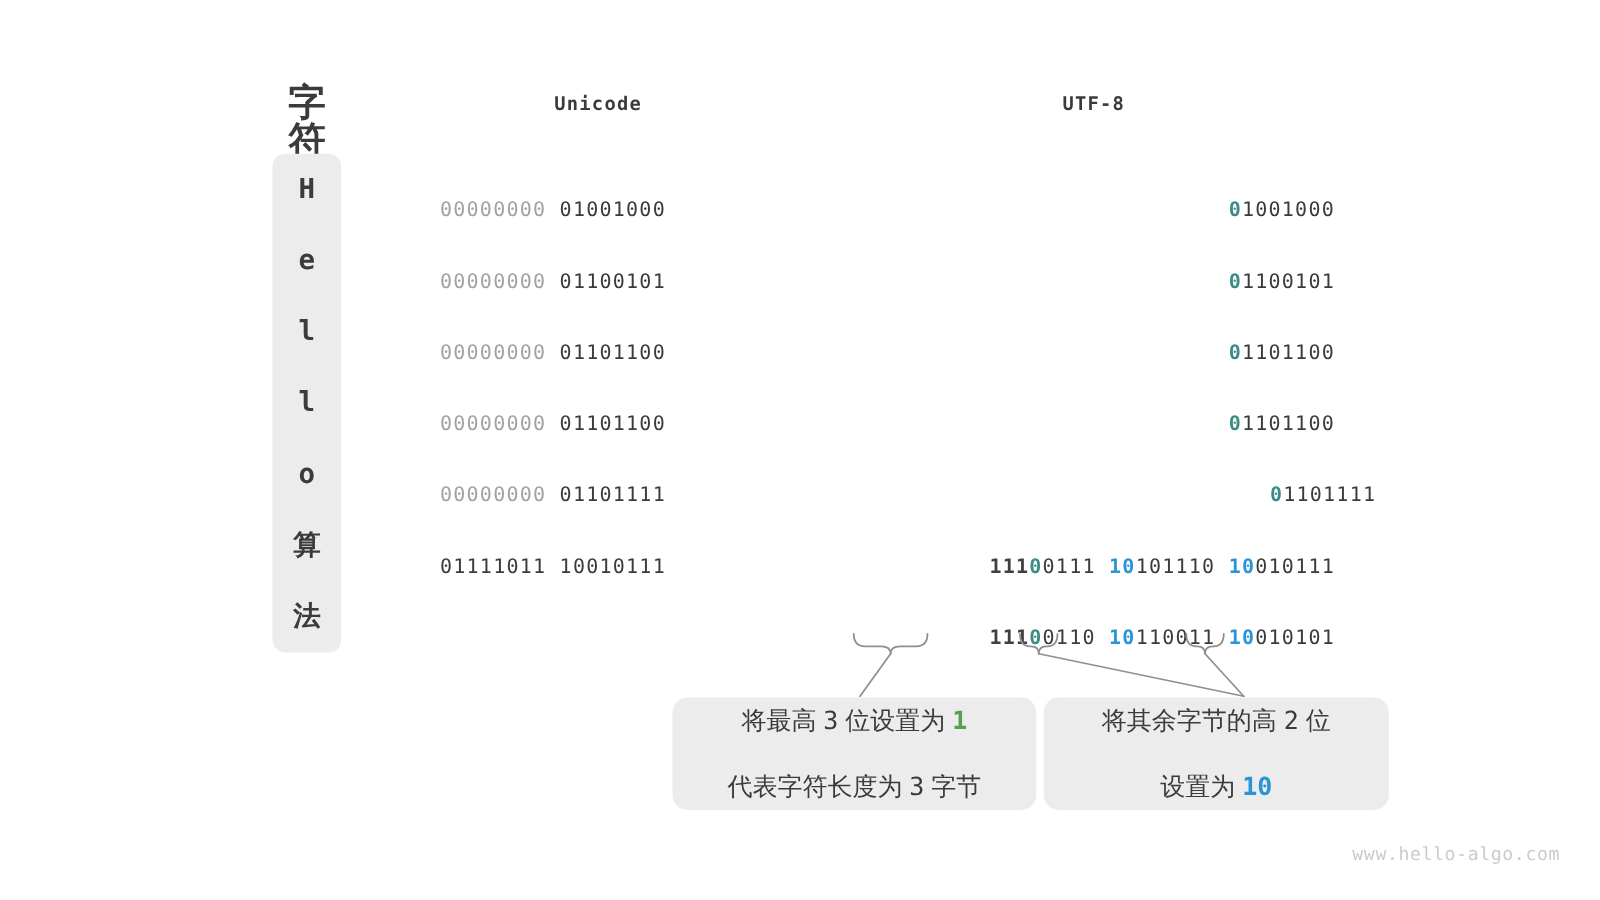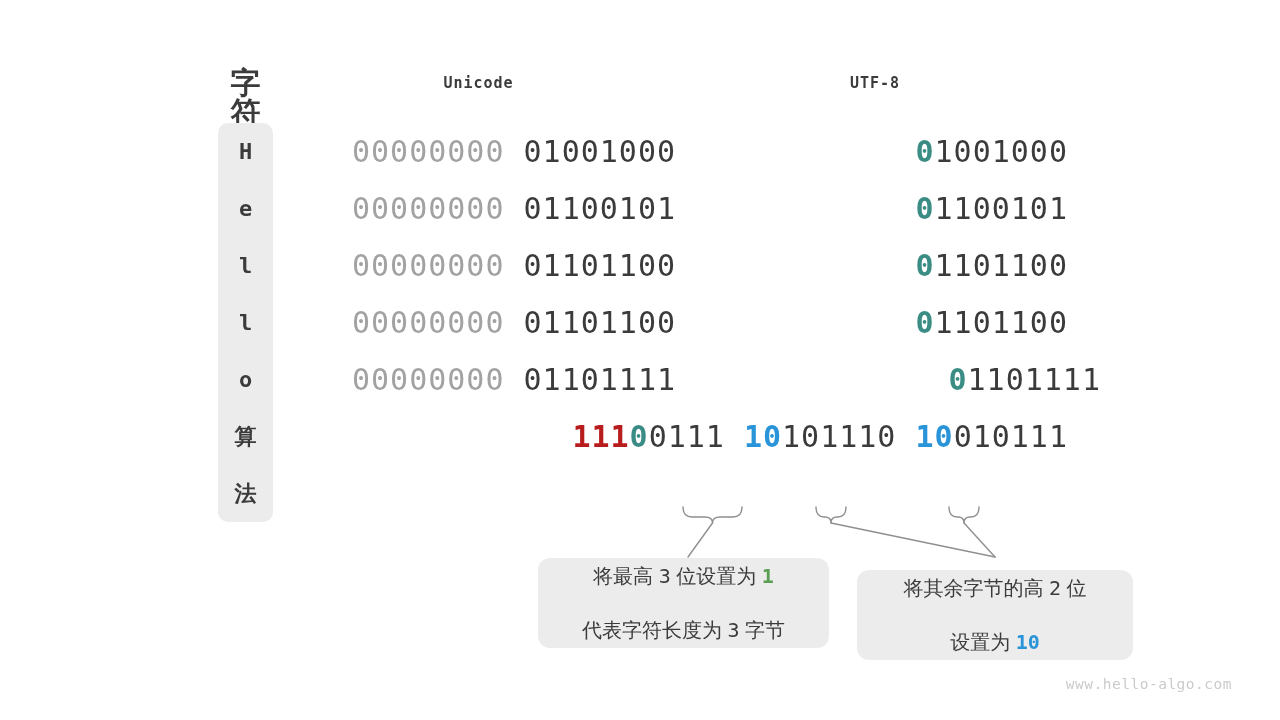--- a/index.html
+++ b/index.html
@@ -11,44 +11,44 @@
   .hdr-char{left:218px;width:55px;text-align:center;font-size:30px;}
   .hdr-mono{font-family:"DejaVu Sans Mono","Liberation Mono",monospace;font-size:15px;letter-spacing:1px;text-align:center;}
   .hdr-unicode{left:352px;width:253px;}
   .hdr-utf8{right:213px;width:384px;}
 
   .char-box{position:absolute;left:218px;top:123px;width:55px;height:399px;background:#ececec;border-radius:10px;}
   .char-cell{height:57px;line-height:57px;text-align:center;font-size:22px;font-weight:bold;
     color:#3b3b3b;font-family:"DejaVu Sans Mono","Liberation Mono",monospace,sans-serif;}
 
   .row{position:absolute;left:0;width:1280px;height:57px;}
-  .bin{position:absolute;top:0;height:57px;line-height:57px;white-space:pre;
-    font-family:"DejaVu Sans Mono","Liberation Mono",monospace;font-size:30px;letter-spacing:1px;color:#3b3b3b;}
+  .bin{position:absolute;top:16px;height:57px;line-height:57px;white-space:pre;
+    font-family:"DejaVu Sans Mono","Liberation Mono",monospace;font-size:16px;letter-spacing:1px;color:#3b3b3b;}
   .bin-unicode{left:352px;}
   .bin-utf8{right:212px;text-align:right;}
 
   .c-gray{color:#a2a2a2;}
   .c-dark{color:#3b3b3b;}
-  .c-green{color:#b91c1c;font-weight:bold;}
+  .c-green{color:#404040;font-weight:bold;}
   .c-teal{color:#3a8c85;font-weight:bold;}
   .c-blue{color:#2a94d8;font-weight:bold;}
 
   .overlay{position:absolute;left:0;top:0;width:1280px;height:720px;pointer-events:none;}
 
   .callout{position:absolute;top:558px;height:90px;background:#ececec;border-radius:12px;
     display:flex;flex-direction:column;justify-content:space-between;text-align:center;
     font-size:20px;color:#3b3b3b;}
   .callout-1{left:538px;width:291px;}
-  .callout-2{left:857px;width:276px;margin-top:12px;}
+  .callout-2{left:835px;width:276px;}
   .callout-line{line-height:36px;white-space:pre;}
   .seg-num{font-family:"DejaVu Sans Mono","Liberation Mono",monospace;font-size:20px;}
   .seg-green{font-family:"DejaVu Sans Mono","Liberation Mono",monospace;font-size:20px;color:#5a9e53;font-weight:bold;}
   .seg-blue{font-family:"DejaVu Sans Mono","Liberation Mono",monospace;font-size:20px;color:#2a94d8;font-weight:bold;}
 
-  .watermark{position:absolute;top:676px;right:48px;font-family:"DejaVu Sans Mono","Liberation Mono",monospace;
+  .watermark{position:absolute;top:676px;right:32px;font-family:"DejaVu Sans Mono","Liberation Mono",monospace;
     font-size:14.5px;color:#cbcbcb;letter-spacing:0.5px;}
 </style>
 </head>
 <body>
 
 <div class="canvas">
 
   <div class="hdr hdr-char">字符</div>
   <div class="hdr hdr-mono hdr-unicode">Unicode</div>
   <div class="hdr hdr-mono hdr-utf8">UTF-8</div>
@@ -78,23 +78,25 @@
       </div>
       <div class="row" style="top: 294px;">
         <div class="bin bin-unicode"><span class="c-gray">00000000</span><span class="c-dark"> 01101100</span></div>
         <div class="bin bin-utf8"><span class="c-teal">0</span><span class="c-dark">1101100</span></div>
       </div>
       <div class="row" style="top: 351px; padding-left: 33px;">
         <div class="bin bin-unicode"><span class="c-gray">00000000</span><span class="c-dark"> 01101111</span></div>
         <div class="bin bin-utf8"><span class="c-teal">0</span><span class="c-dark">1101111</span></div>
       </div>
       <div class="row" style="top: 408px;">
+        <div class="bin bin-unicode"><span class="c-dark">01111011 10010111</span></div>
         <div class="bin bin-utf8"><span class="c-green">111</span><span class="c-teal">0</span><span class="c-dark">0111 </span><span class="c-blue">10</span><span class="c-dark">101110 </span><span class="c-blue">10</span><span class="c-dark">010111</span></div>
       </div>
       <div class="row" style="top: 465px;">
+        <div class="bin bin-utf8"><span class="c-green">111</span><span class="c-teal">0</span><span class="c-dark">0110 </span><span class="c-blue">10</span><span class="c-dark">110011 </span><span class="c-blue">10</span><span class="c-dark">010101</span></div>
       </div>
     </div>
 
   <svg class="overlay" width="1280" height="720" viewBox="0 0 1280 720">
     <g stroke="#8f8f8f" stroke-width="1.4" fill="none" stroke-linecap="round" stroke-linejoin="round">
       <path d="M683 507 C683 514,686 517,692 517 L705 517 C710 517,712.5 519,712.5 523 C712.5 519,715 517,720 517 L733 517 C739 517,742 514,742 507"></path>
       <path d="M816 507 C816 514,819 517,824 517 L825 517 C829 517,831 519,831 523 C831 519,833 517,837 517 L838 517 C843 517,846 514,846 507"></path>
       <path d="M949 507 C949 514,952 517,957 517 L958 517 C962 517,964 519,964 523 C964 519,966 517,970 517 L971 517 C976 517,979 514,979 507"></path>
       <path d="M712.5 523 L688 557"></path>
       <path d="M831 523 L995 557"></path>

